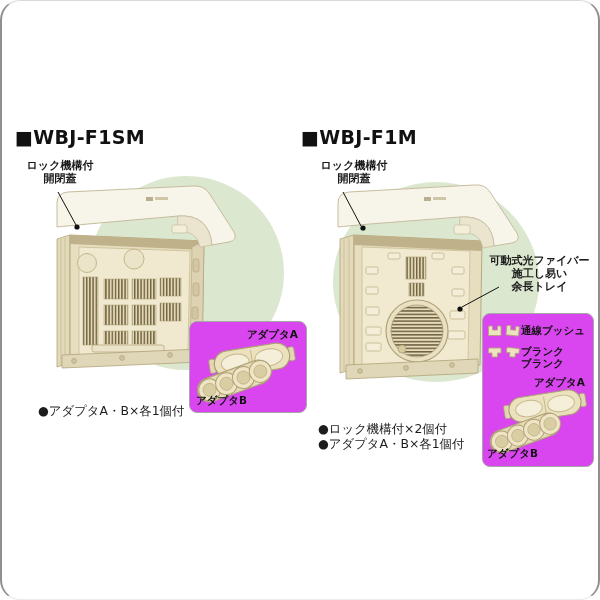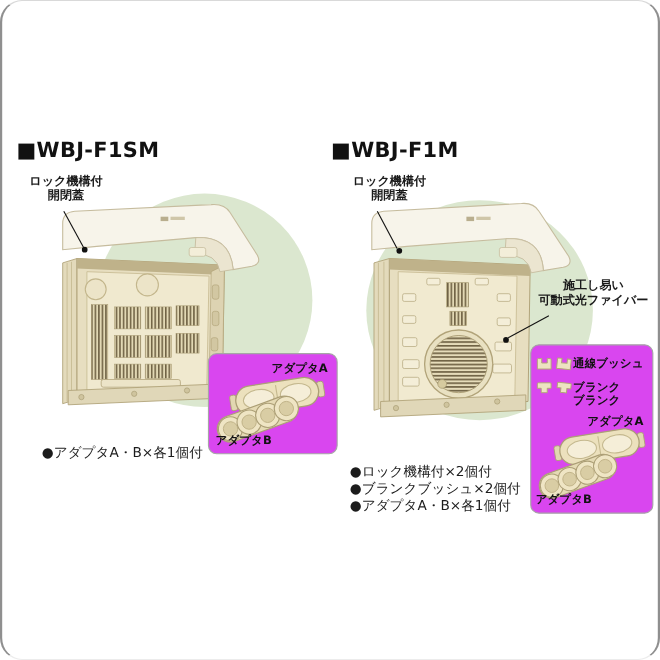--- a/index.html
+++ b/index.html
@@ -135,22 +135,23 @@
   <div class="callout" style="left:-1px;top:158px;width:118px;">
     <div>ロック機構付</div>
     <div>開閉蓋</div>
   </div>
   <div class="callout" style="left:293px;top:158px;width:118px;">
     <div>ロック機構付</div>
     <div>開閉蓋</div>
   </div>
 
   <div class="callout" style="left:477px;top:253px;width:121px;">
+    <div>可動式光ファイバー</div>
     <div>施工し易い</div>
-    <div>可動式光ファイバー</div>
+    <div>余長トレイ</div>
   </div>
 
   <div class="inset" style="left:187px;top:320px;width:116px;height:90px;">
     <span class="inset-label" style="right:8px;top:6px;">アダプタA</span>
     <svg style="position:absolute;left:16px;top:15px;" width="92" height="46" viewBox="0 0 92 46">
       <g transform="rotate(-9 46 23)">
         <rect x="3" y="16" width="6" height="14" rx="2" fill="#e2d7b1" stroke="#ac9f76" stroke-width="0.8"></rect>
         <rect x="83" y="16" width="6" height="14" rx="2" fill="#e2d7b1" stroke="#ac9f76" stroke-width="0.8"></rect>
         <rect x="8" y="10" width="76" height="26" rx="13" fill="#ece1bd" stroke="#ac9f76" stroke-width="1.2"></rect>
         <ellipse cx="29" cy="23" rx="14" ry="8.5" fill="#f5eed8" stroke="#c4b88e" stroke-width="1"></ellipse>
@@ -215,21 +216,20 @@
       </g>
     </svg>
     <span class="inset-label" style="left:4px;bottom:5px;">アダプタB</span>
   </div>
 
   <div class="bullets" style="left:36px;top:402px;">
     <div>●アダプタA・B×各1個付</div>
   </div>
   <div class="bullets" style="left:316px;top:420px;">
     <div>●ロック機構付×2個付</div>
-    <div>●ブランクブッシュ×2個付</div>
     <div>●アダプタA・B×各1個付</div>
   </div>
 
   <svg class="leaders" width="600" height="600" viewBox="0 0 600 600">
     <line x1="56" y1="191" x2="74" y2="224" stroke="#111" stroke-width="1"></line>
     <circle cx="75" cy="226" r="2.6" fill="#111"></circle>
     <line x1="341" y1="191" x2="359" y2="225" stroke="#111" stroke-width="1"></line>
     <circle cx="361" cy="227" r="2.6" fill="#111"></circle>
     <line x1="497" y1="286" x2="460" y2="306" stroke="#111" stroke-width="1"></line>
     <circle cx="458" cy="308" r="2.6" fill="#111"></circle>

